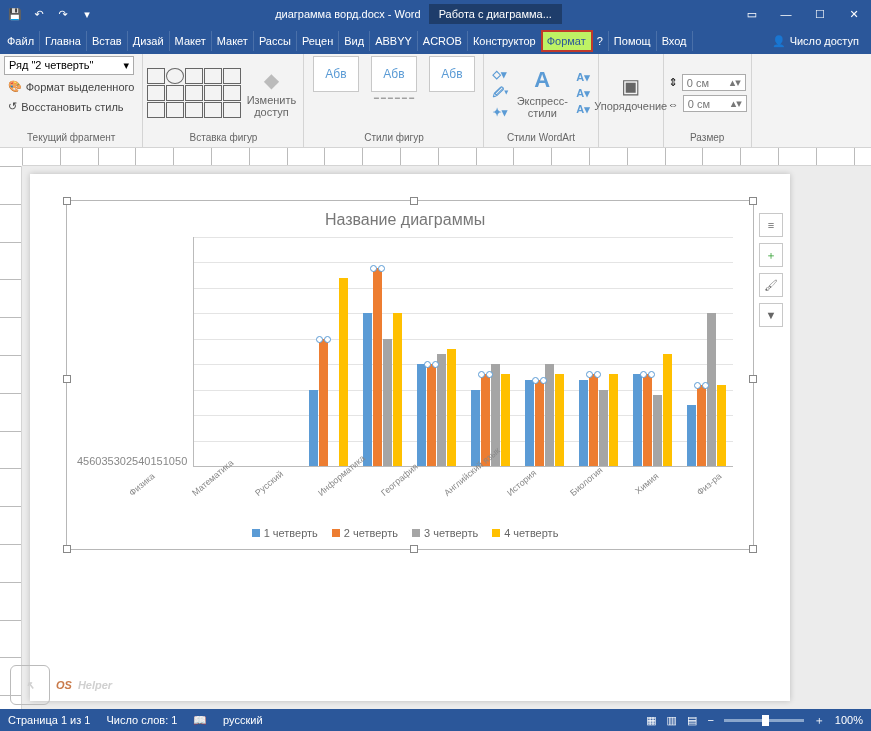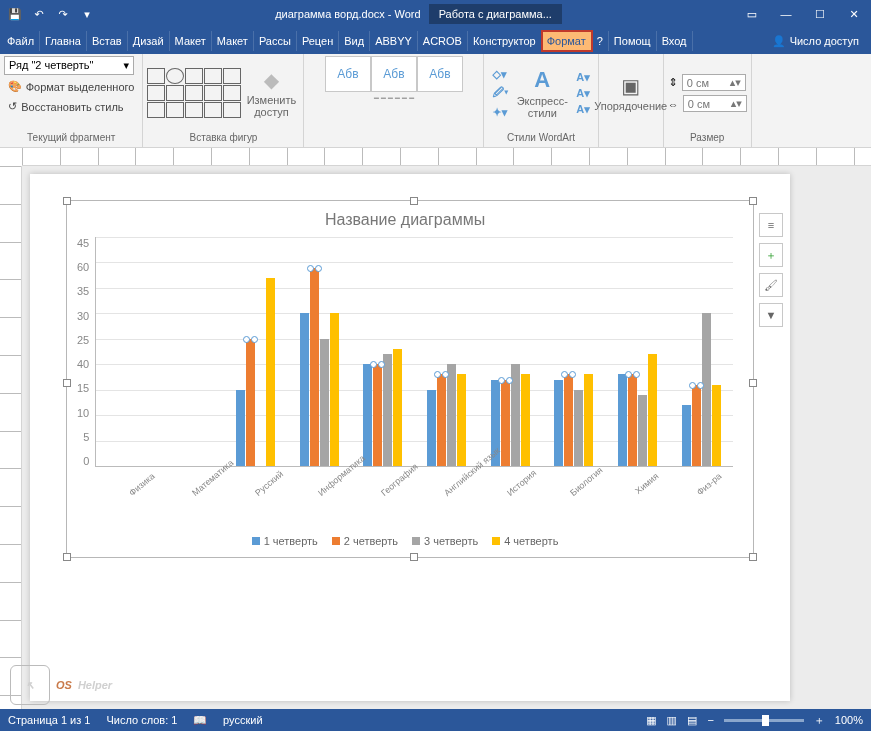--- a/index.html
+++ b/index.html
@@ -7,57 +7,57 @@
 .titlebar{background:#2b579a;height:28px;display:flex;align-items:center;color:#fff;padding:0 4px}
 .qat{display:flex;align-items:center;gap:2px}
 .qat-btn{width:22px;height:22px;display:flex;align-items:center;justify-content:center;color:#fff}
 .title-center{flex:1;text-align:center;font-size:12px;display:flex;align-items:center;justify-content:center;gap:8px}
 .contextual-tab{background:#1e3d6b;padding:4px 10px;font-size:11px}
 .wincontrols{display:flex;gap:8px;align-items:center}
 .wincontrols span{width:26px;height:22px;display:flex;align-items:center;justify-content:center}
 .menubar{background:#2b579a;height:26px;display:flex;align-items:center;color:#fff;padding:0 2px}
 .menu-item{padding:4px 5px;font-size:11px;white-space:nowrap;border-right:1px solid rgba(255,255,255,.15)}
 .menu-item.file{background:#2b579a}
-.menu-item.active{background:#fdba74;color:#2b579a;font-weight:400}
+.menu-item.active{background:#bef264;color:#2b579a;font-weight:400}
 .menu-item.highlight{outline:2px solid #c0392b;outline-offset:-1px}
 .share{margin-left:auto;padding:4px 10px;display:flex;align-items:center;gap:4px}
 .ribbon{background:#f3f3f3;height:94px;border-bottom:1px solid #d4d4d4;display:flex}
 .rgroup{border-right:1px solid #d4d4d4;display:flex;flex-direction:column;padding:2px 4px}
 .rgroup-body{flex:1;display:flex;align-items:center;gap:2px}
 .rgroup-label{text-align:center;color:#666;font-size:10px;padding:2px 0}
 .combo{border:1px solid #ababab;background:#fff;padding:2px 4px;font-size:11px;width:130px;display:flex;justify-content:space-between}
 .small-btn{padding:2px 4px;display:flex;align-items:center;gap:4px;font-size:11px;color:#444}
 .shape-grid{display:grid;grid-template-columns:repeat(5,18px);grid-template-rows:repeat(3,16px);gap:1px}
 .shape-grid span{border:1px solid #666;display:block}
 .bigbtn{display:flex;flex-direction:column;align-items:center;justify-content:center;width:56px;color:#666;text-align:center;font-size:10px;gap:2px}
-.abv-row{display:flex;gap:0}
+.abv-row{display:flex;gap:12px}
 .abv{width:46px;height:36px;border:1px solid #c8c8c8;background:#fff;display:flex;align-items:center;justify-content:center;color:#5b9bd5;font-size:12px}
 .mini-col{display:flex;flex-direction:column;gap:3px;padding:0 4px}
 .mini-col span{color:#5b9bd5;font-weight:600}
 .sizebox{display:flex;align-items:center;gap:4px;border:1px solid #ababab;background:#fff;padding:1px 4px;width:64px;justify-content:space-between;font-size:10px;color:#777}
 .hruler{height:18px;background:#fff;border-bottom:1px solid #d4d4d4;margin-left:22px;position:relative;font-size:8px;color:#777;background-image:repeating-linear-gradient(to right,#bbb 0,#bbb 1px,transparent 1px,transparent 37.8px)}
 .workspace{display:flex;height:calc(100% - 28px - 26px - 94px - 18px - 22px);background:#ececec}
 .vruler{width:22px;background:#fff;border-right:1px solid #d4d4d4;background-image:repeating-linear-gradient(to bottom,#bbb 0,#bbb 1px,transparent 1px,transparent 37.8px)}
 .page-area{flex:1;overflow:hidden;padding:8px;background:#ececec;position:relative}
 .page{background:#fff;width:760px;height:100%;box-shadow:0 0 6px rgba(0,0,0,.2);padding:26px 36px;position:relative}
 .chart-box{border:1px solid #b7b7b7;position:relative;padding:10px 20px 10px 10px}
 .sel-handle{width:8px;height:8px;border:1px solid #888;background:#fff;position:absolute}
 .chart-title{text-align:center;color:#777;font-size:16px;margin-bottom:8px}
 .plot{display:flex;height:230px}
-.yaxis{display:flex;flex-direction:column;justify-content:space-between;align-items:flex-end;padding-right:6px;color:#888;font-size:10px}
+.yaxis{display:flex;flex-direction:row;justify-content:space-between;align-items:flex-end;padding-right:6px;color:#888;font-size:10px}
 .bars-area{flex:1;border-left:1px solid #bbb;border-bottom:1px solid #bbb;position:relative;display:flex;align-items:flex-end;justify-content:space-around;background:repeating-linear-gradient(to top,transparent 0,transparent calc(100%/9 - 1px),#e4e4e4 calc(100%/9 - 1px),#e4e4e4 calc(100%/9))}
 .cat{display:flex;align-items:flex-end;gap:1px;height:100%}
 .bar{width:9px}
 .s1{background:#5b9bd5}.s2{background:#ed7d31}.s3{background:#a5a5a5}.s4{background:#ffc000}
 .marker{position:relative}
 .marker::before,.marker::after{content:"";position:absolute;width:5px;height:5px;border:1px solid #5b9bd5;background:#fff;border-radius:50%;top:-3px}
 .marker::before{left:-3px}.marker::after{right:-3px}
 .xaxis{display:flex;justify-content:space-around;margin-left:26px;margin-top:4px}
 .xlabel{transform:rotate(-40deg);transform-origin:top right;font-size:9px;color:#888;white-space:nowrap;width:30px;text-align:right;height:50px}
-.legend{display:flex;justify-content:center;gap:14px;margin-top:14px;font-size:10px;color:#666}
+.legend{display:flex;justify-content:center;gap:14px;margin-top:6px;font-size:10px;color:#666}
 .legend span{display:flex;align-items:center;gap:4px}
 .legend i{width:8px;height:8px;display:inline-block}
 .side-btns{position:absolute;right:-30px;top:12px;display:flex;flex-direction:column;gap:6px}
 .side-btns div{width:24px;height:24px;border:1px solid #c8c8c8;background:#fff;display:flex;align-items:center;justify-content:center;color:#666}
 .statusbar{position:absolute;bottom:0;left:0;right:0;height:22px;background:#2b579a;color:#fff;display:flex;align-items:center;padding:0 8px;gap:16px;font-size:11px}
 .statusbar .right{margin-left:auto;display:flex;gap:10px;align-items:center}
 .zoom-slider{width:80px;height:3px;background:#8aa6cc;position:relative}
 .zoom-slider::after{content:"";position:absolute;width:7px;height:11px;background:#fff;top:-4px;left:38px}
 .oshelper{position:absolute;bottom:26px;left:10px;display:flex;align-items:center;gap:6px;font-size:22px;font-style:italic;font-weight:700;color:#d0d0d0}
 .oshelper .os{color:#c97a4a}
@@ -148,20 +148,21 @@
   </div>
   <div class="rgroup" style="flex:0 0 180px">
     <div class="rgroup-body" style="flex-direction:column;gap:2px;align-items:center">
       <div class="abv-row">
         <div class="abv">Абв</div>
         <div class="abv">Абв</div>
         <div class="abv">Абв</div>
       </div>
       <div style="font-size:8px;color:#999">━ ━ ━ ━ ━ ━</div>
     </div>
+    <div class="rgroup-label">Стили фигур</div>
   </div>
   <div class="rgroup">
     <div class="rgroup-body">
       <div class="mini-col">
           <span>◇▾</span>
           <span>🖉▾</span>
           <span>✦▾</span>
         </div>
       <div class="bigbtn">
         <span style="font-size:22px;color:#5b9bd5;font-weight:700">A</span>

